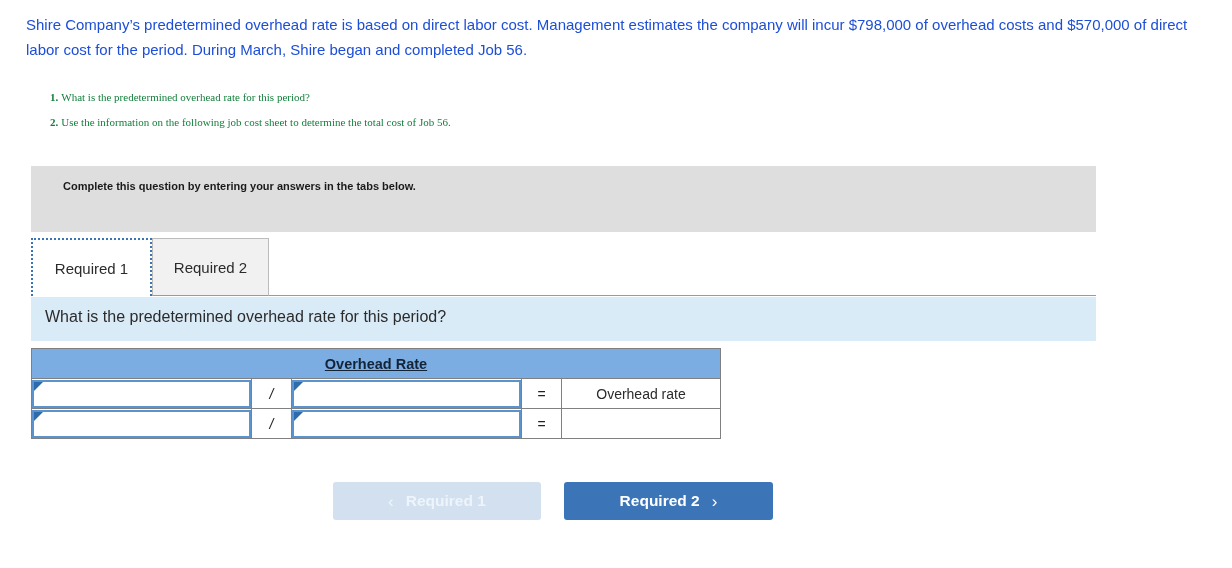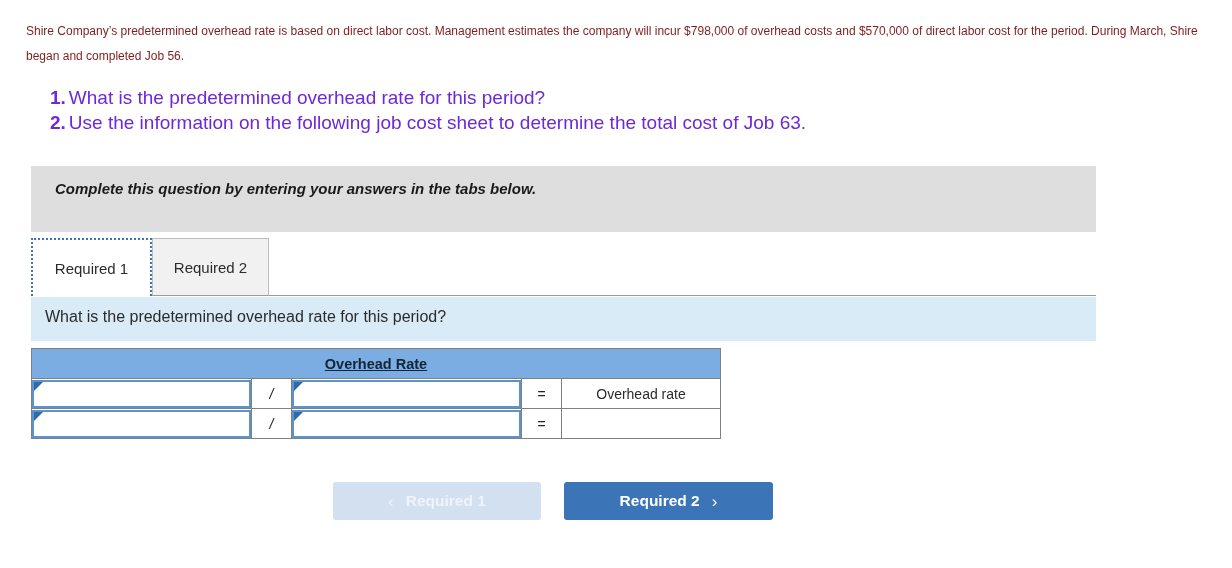--- a/index.html
+++ b/index.html
@@ -13,35 +13,36 @@
     font-family: "Liberation Sans", sans-serif;
     color: #222222;
     overflow: hidden;
     position: relative;
   }
 
   
   .problem-stem {
     position: absolute;
     left: 26px;
-    top: 19px;
+    top: 12px;
     width: 1176px;
-    font-size: 12px;
+    font-size: 15px;
     line-height: 25px;
-    color: #7f1d1d;
+    color: #1d4ed8;
   }
 
   .requirements-list {
     position: absolute;
     left: 50px;
     top: 85px;
     width: 1050px;
-    font-size: 19px;
+    font-size: 11px;
     line-height: 25px;
-    color: #6d28d9;
+    color: #15803d;
+    font-family: Liberation Serif, serif;
   }
   .req-line {
     display: block;
     white-space: nowrap;
   }
   .req-num {
     font-weight: bold;
     margin-right: 3px;
   }
 
@@ -50,26 +51,25 @@
     position: absolute;
     left: 31px;
     top: 166px;
     width: 1065px;
     height: 66px;
     background: #dedede;
     box-sizing: border-box;
   }
   .instruction-text {
     position: absolute;
-    left: 24px;
+    left: 32px;
     top: 14px;
-    font-size: 15px;
+    font-size: 11px;
     font-weight: bold;
     color: #1a1a1a;
-    font-style: italic;
   }
 
   
   .tabstrip {
     position: absolute;
     left: 31px;
     top: 238px;
     width: 1065px;
     height: 58px;
   }
@@ -266,21 +266,21 @@
 </head>
 <body>
 
 <div class="problem-stem">Shire Company’s predetermined overhead rate is based on direct labor cost. Management estimates the company will incur $798,000 of overhead costs and $570,000 of direct labor cost for the period. During March, Shire began and completed Job 56.</div>
 
 <div class="requirements-list">
   <span class="req-line">
     <span class="req-num">1.</span><span>What is the predetermined overhead rate for this period?</span>
   </span>
   <span class="req-line">
-    <span class="req-num">2.</span><span>Use the information on the following job cost sheet to determine the total cost of Job 63.</span>
+    <span class="req-num">2.</span><span>Use the information on the following job cost sheet to determine the total cost of Job 56.</span>
   </span>
 </div>
 
 <div class="instruction-banner">
   <div class="instruction-text">Complete this question by entering your answers in the tabs below.</div>
 </div>
 
 <div class="tabstrip">
   <div class="tabstrip-baseline"></div>
   <div class="tab tab-active">

